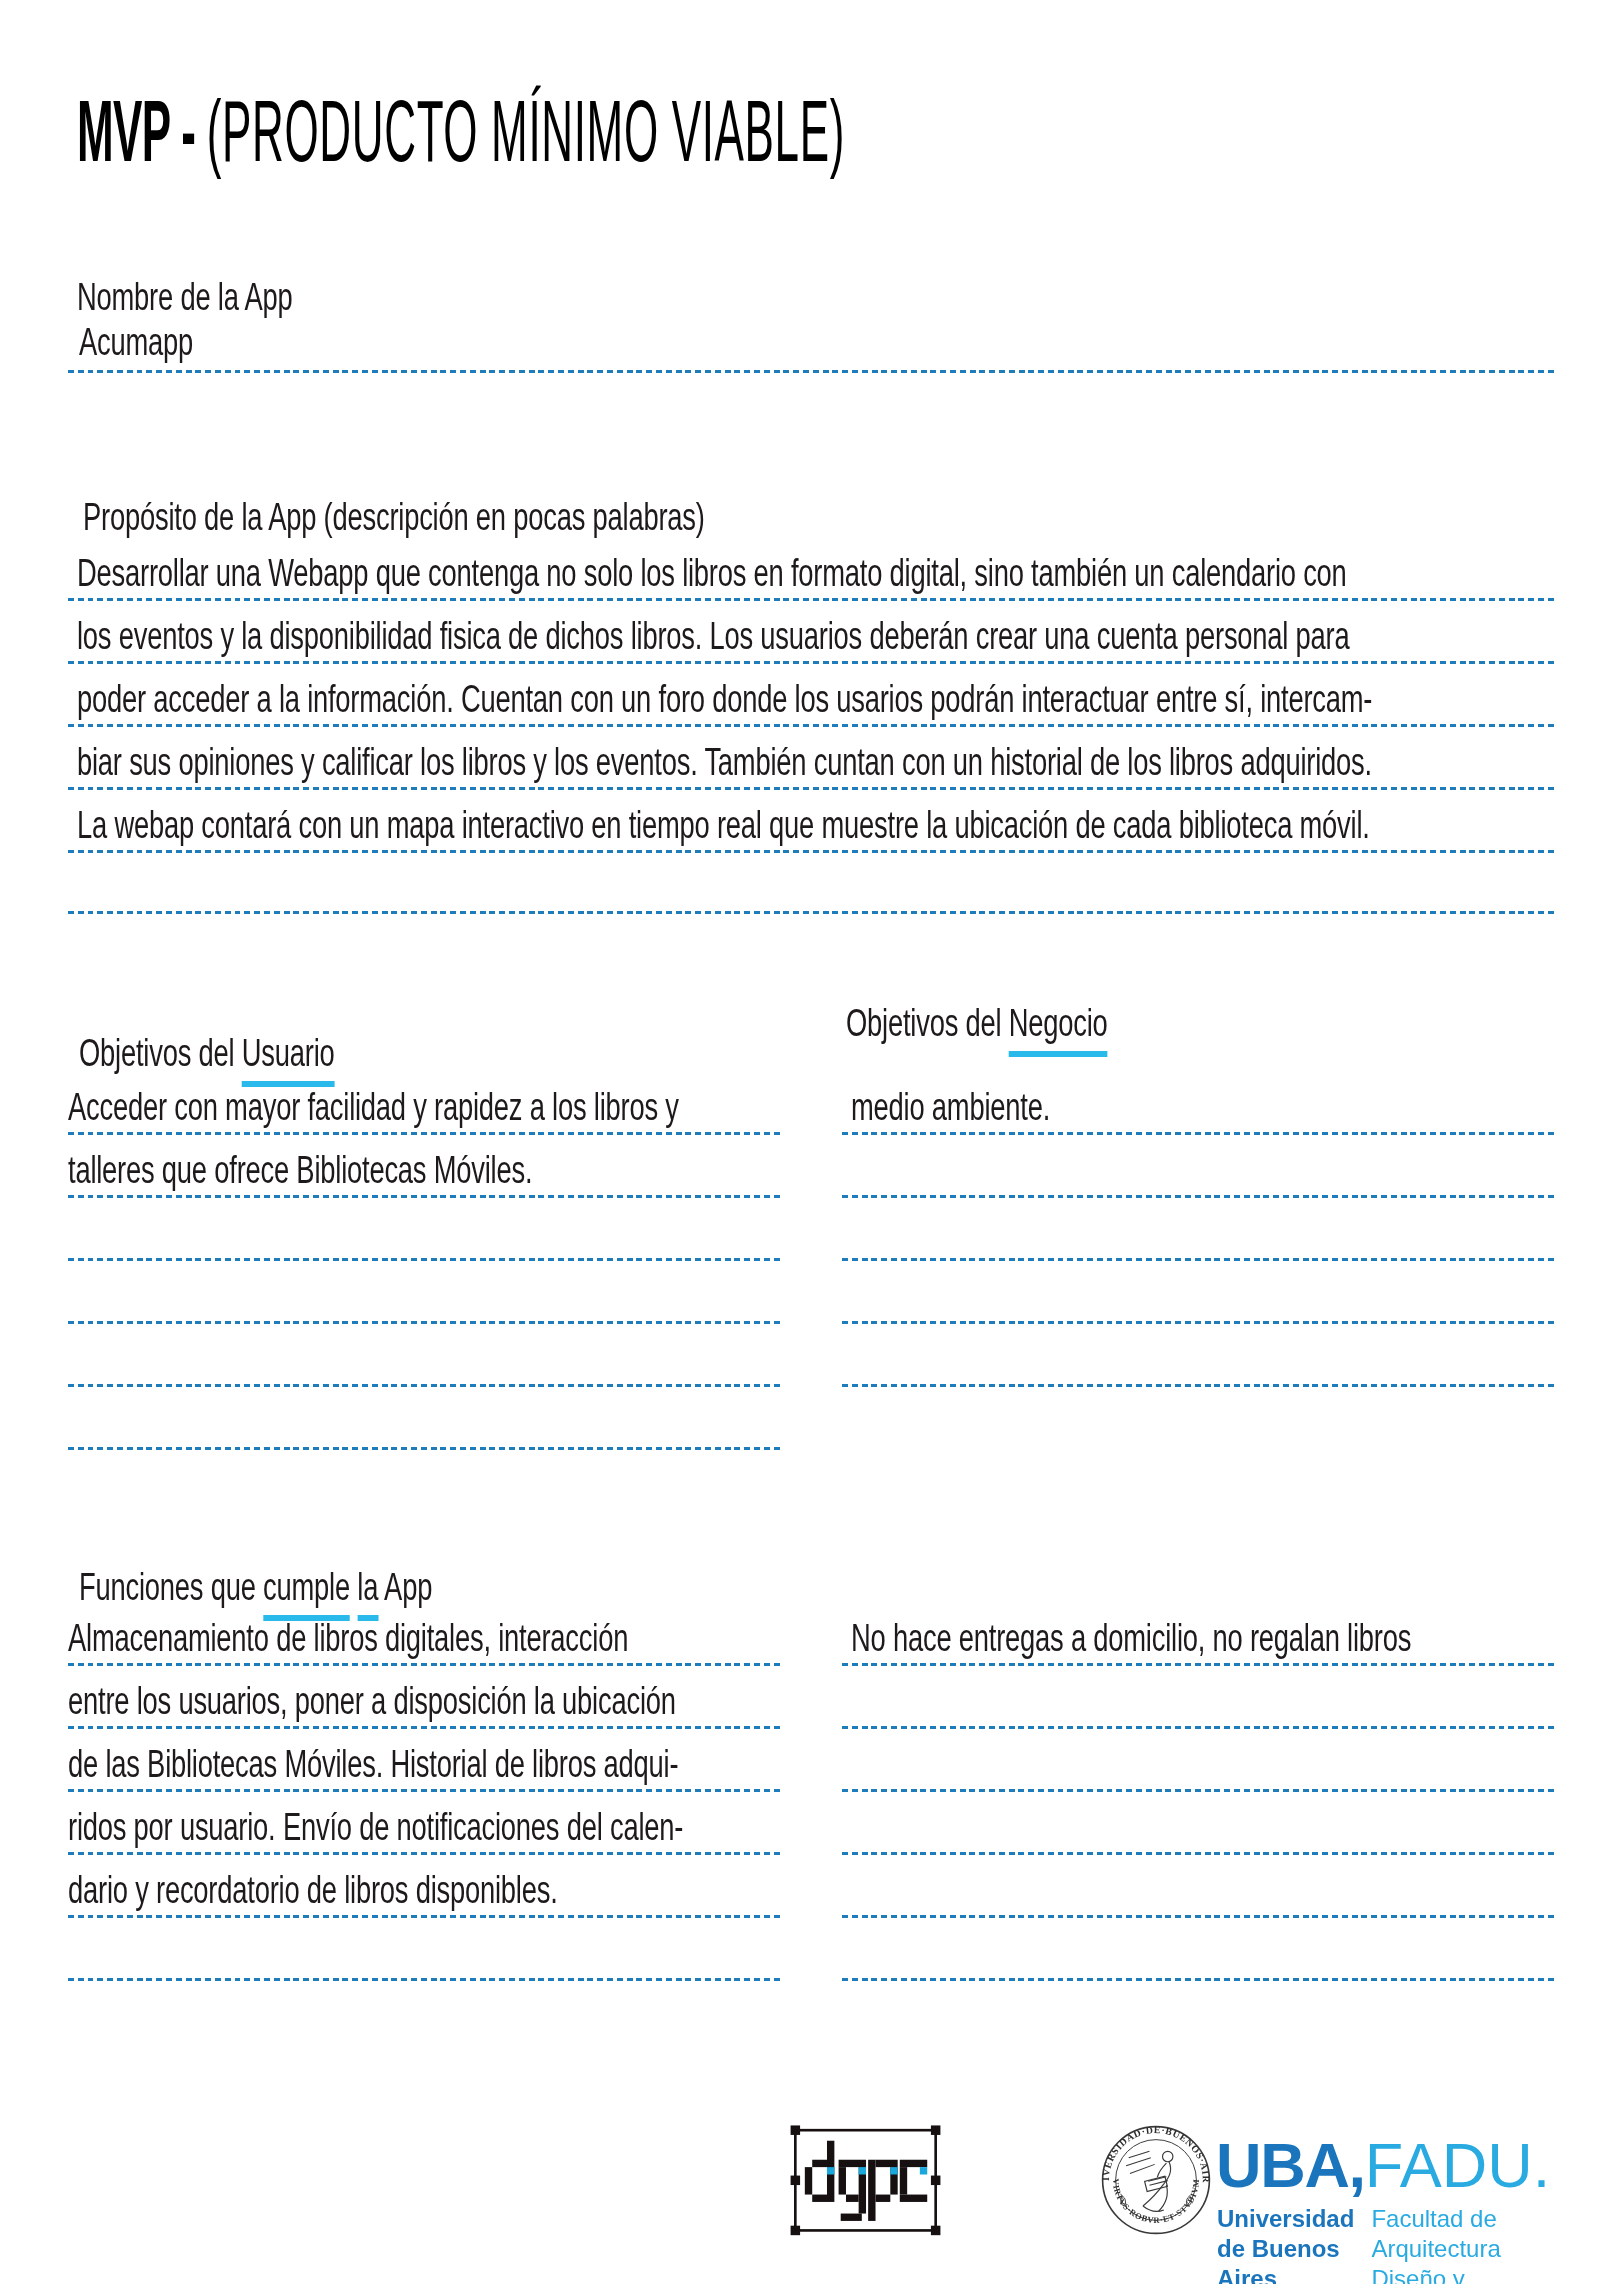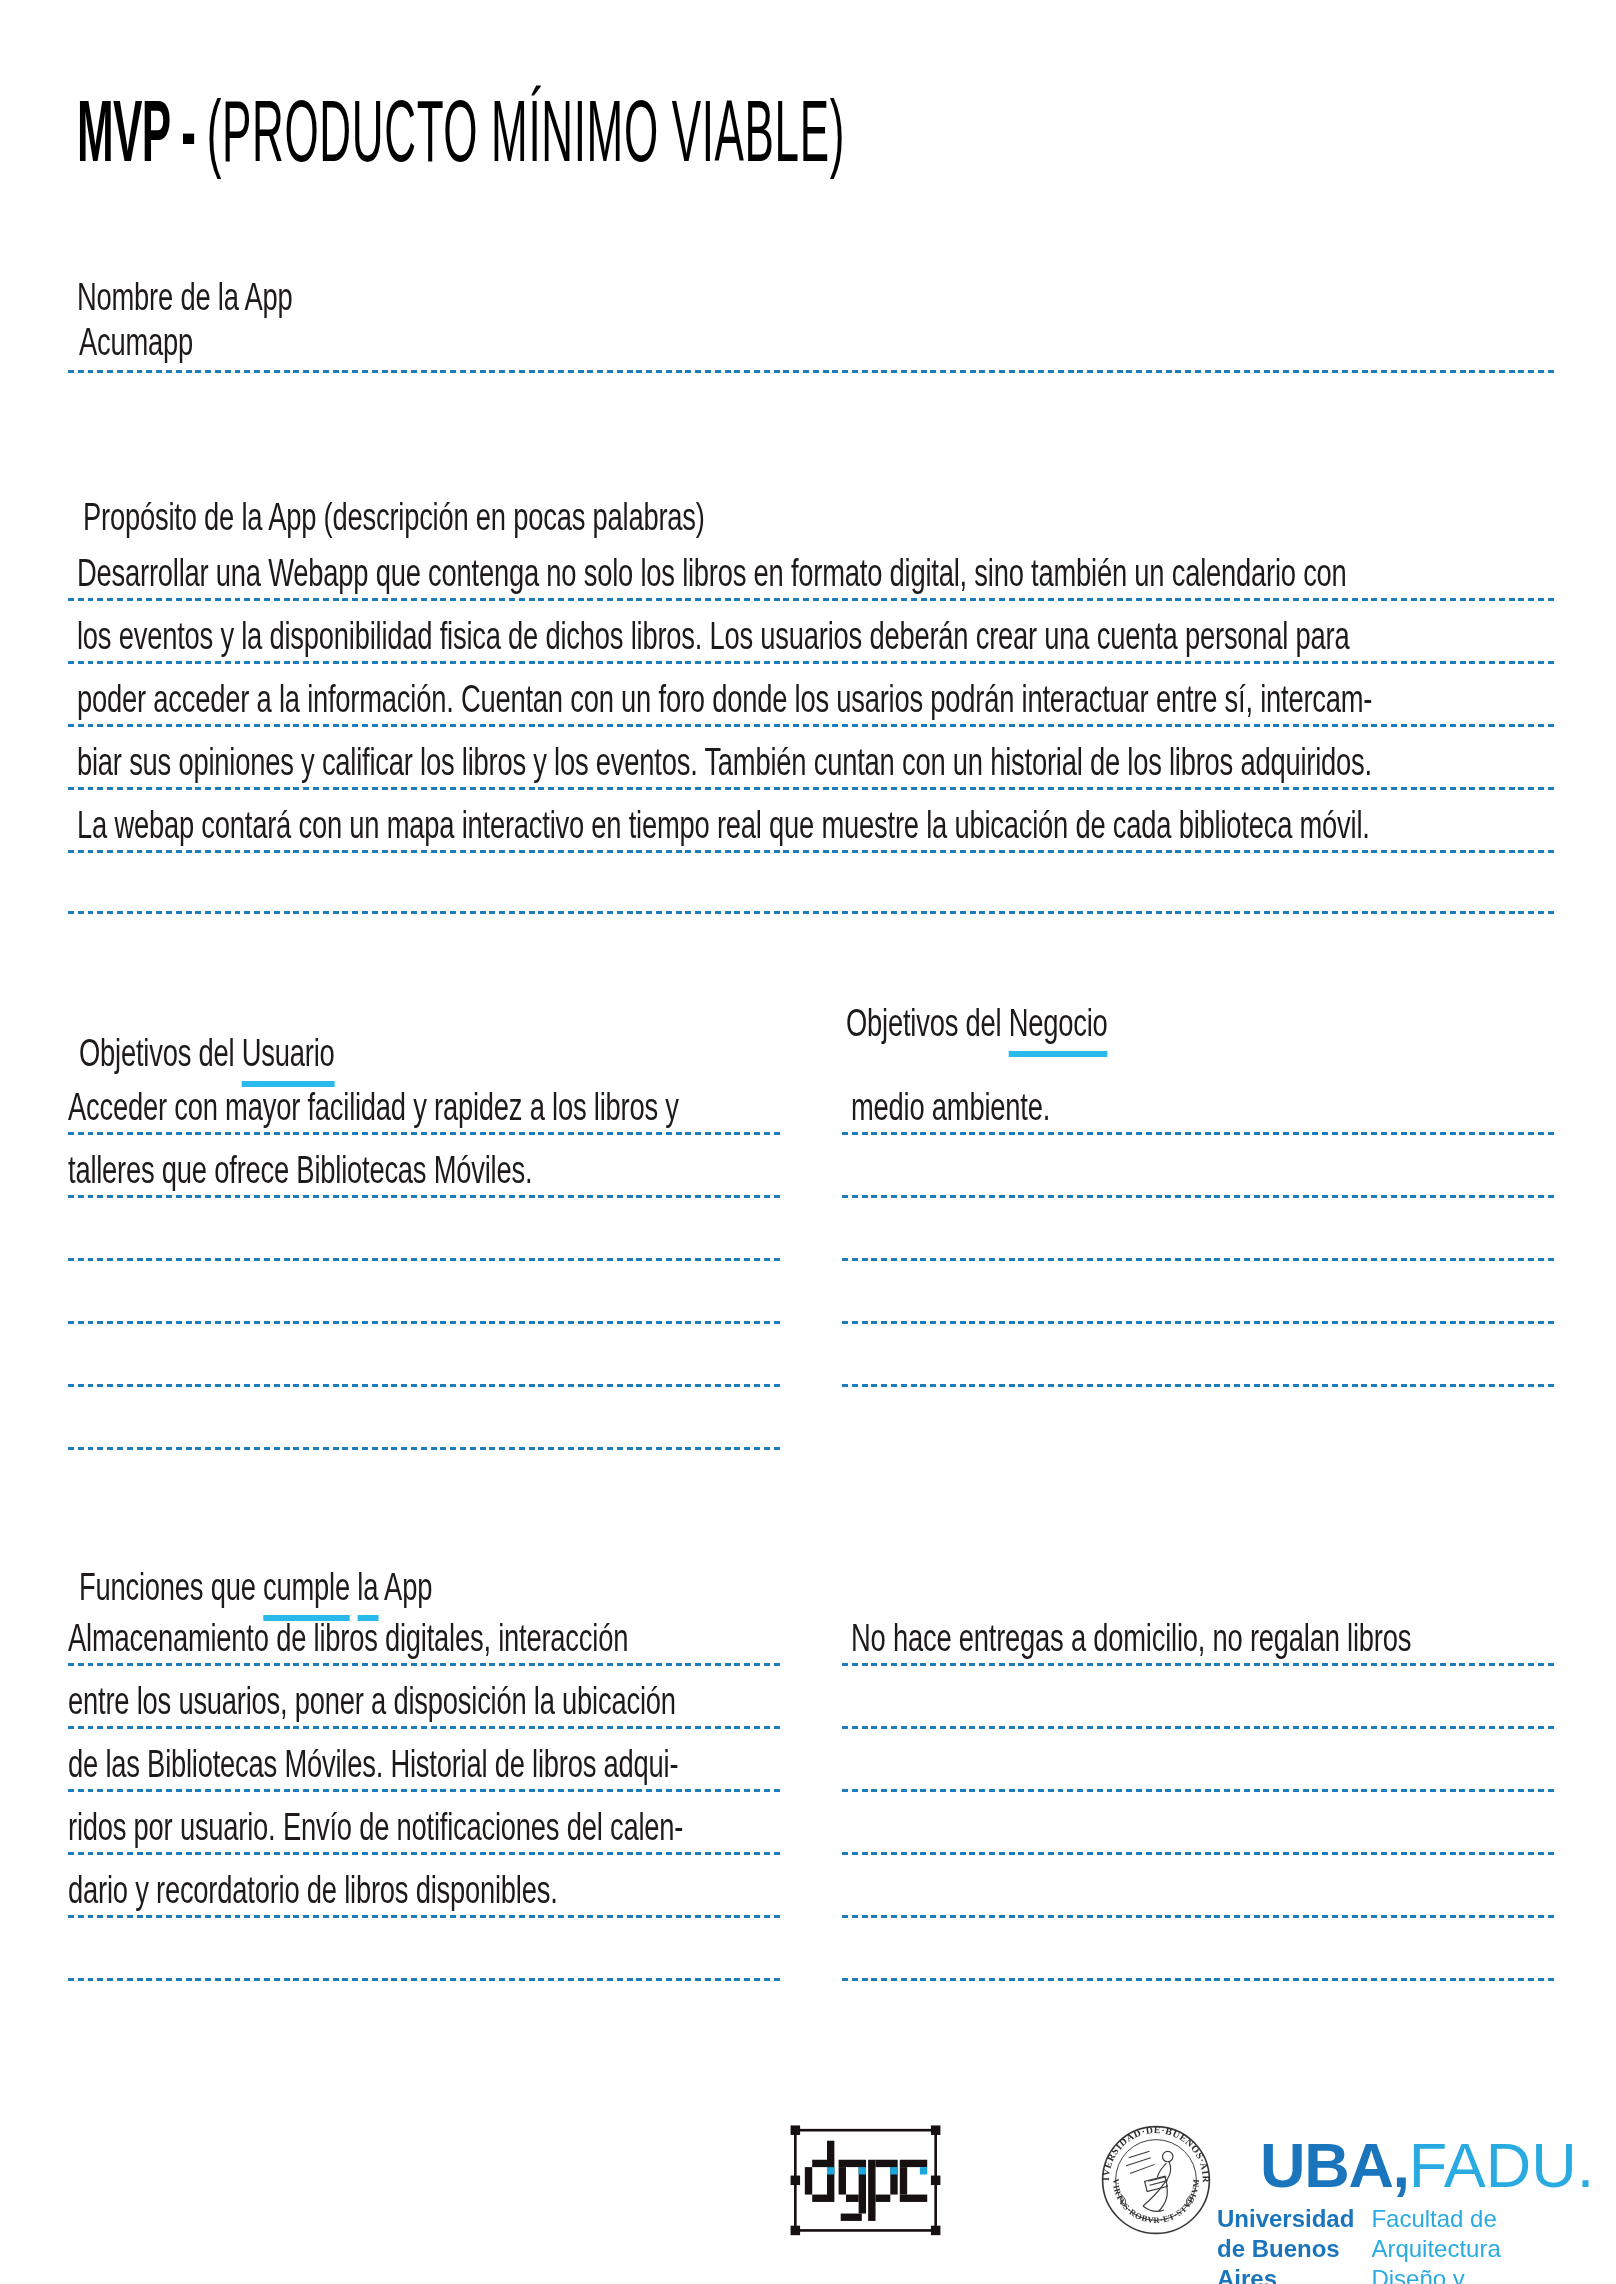--- a/index.html
+++ b/index.html
@@ -42,21 +42,21 @@
   }
 
   .heading { position:absolute; font-size:38px; line-height:1; }
   .hlw { border-bottom:6.5px solid #29b9ea; padding-bottom:6.5px; }
 
   
   .footer { position:absolute; left:789px; top:2115px; height:150px; }
   .dgpc { position:absolute; left:0; top:3.9px; }
   .seal { position:absolute; left:311px; top:9px; }
   .ubafadu { position:absolute; left:427px; top:14.3px; white-space:nowrap; }
-  .uba-word { font-size:63px; font-weight:bold; color:#1b75bc; letter-spacing:-1.3px;margin-left:44px; }
+  .uba-word { font-size:63px; font-weight:bold; color:#1b75bc; letter-spacing:-1.3px; }
   .fadu-word { font-size:63px; font-weight:normal; color:#29abe2; letter-spacing:0px;text-align:right; }
   .uba-sub { position:absolute; left:428px; top:89px; display:flex; gap:17px; }
   .uba-sub .col1 { font-size:24px; font-weight:bold; color:#1b75bc; line-height:1.25; }
   .uba-sub .col2 { font-size:24px; font-weight:normal; color:#29abe2; line-height:1.25; }
 </style>
 </head>
 <body>
 
 <div class="page">
 

